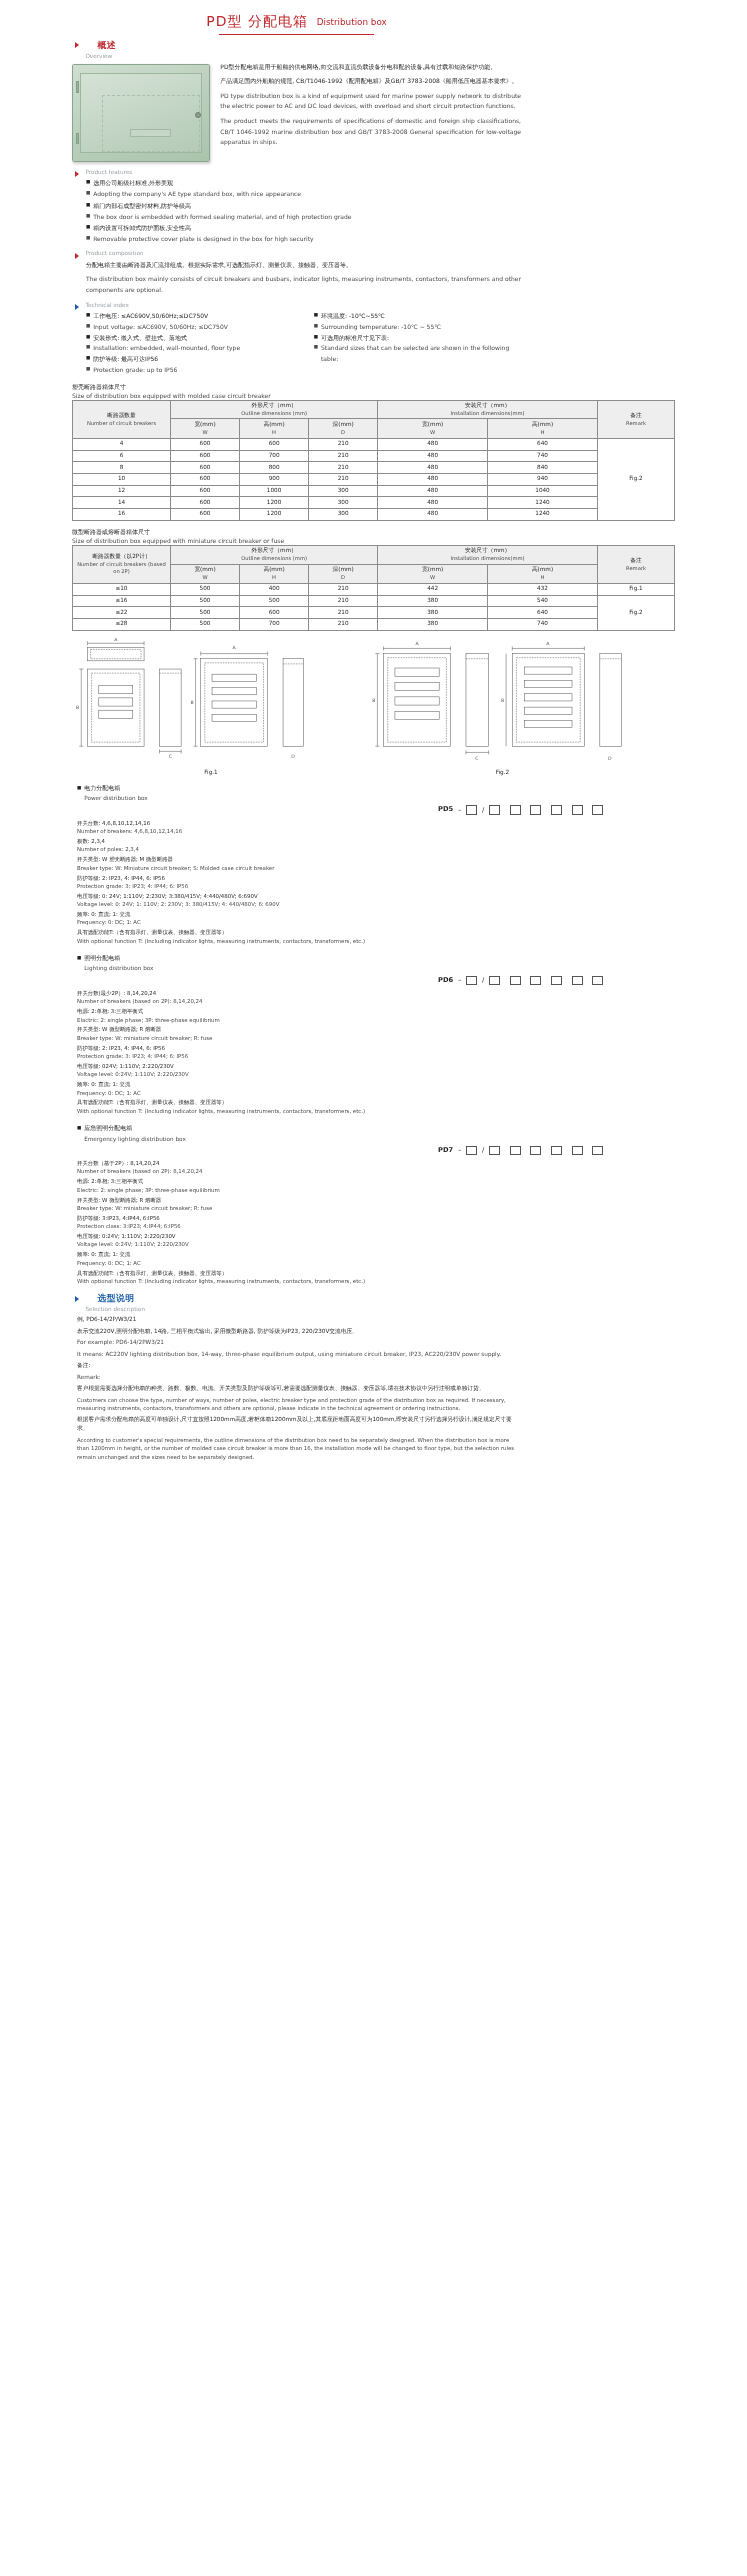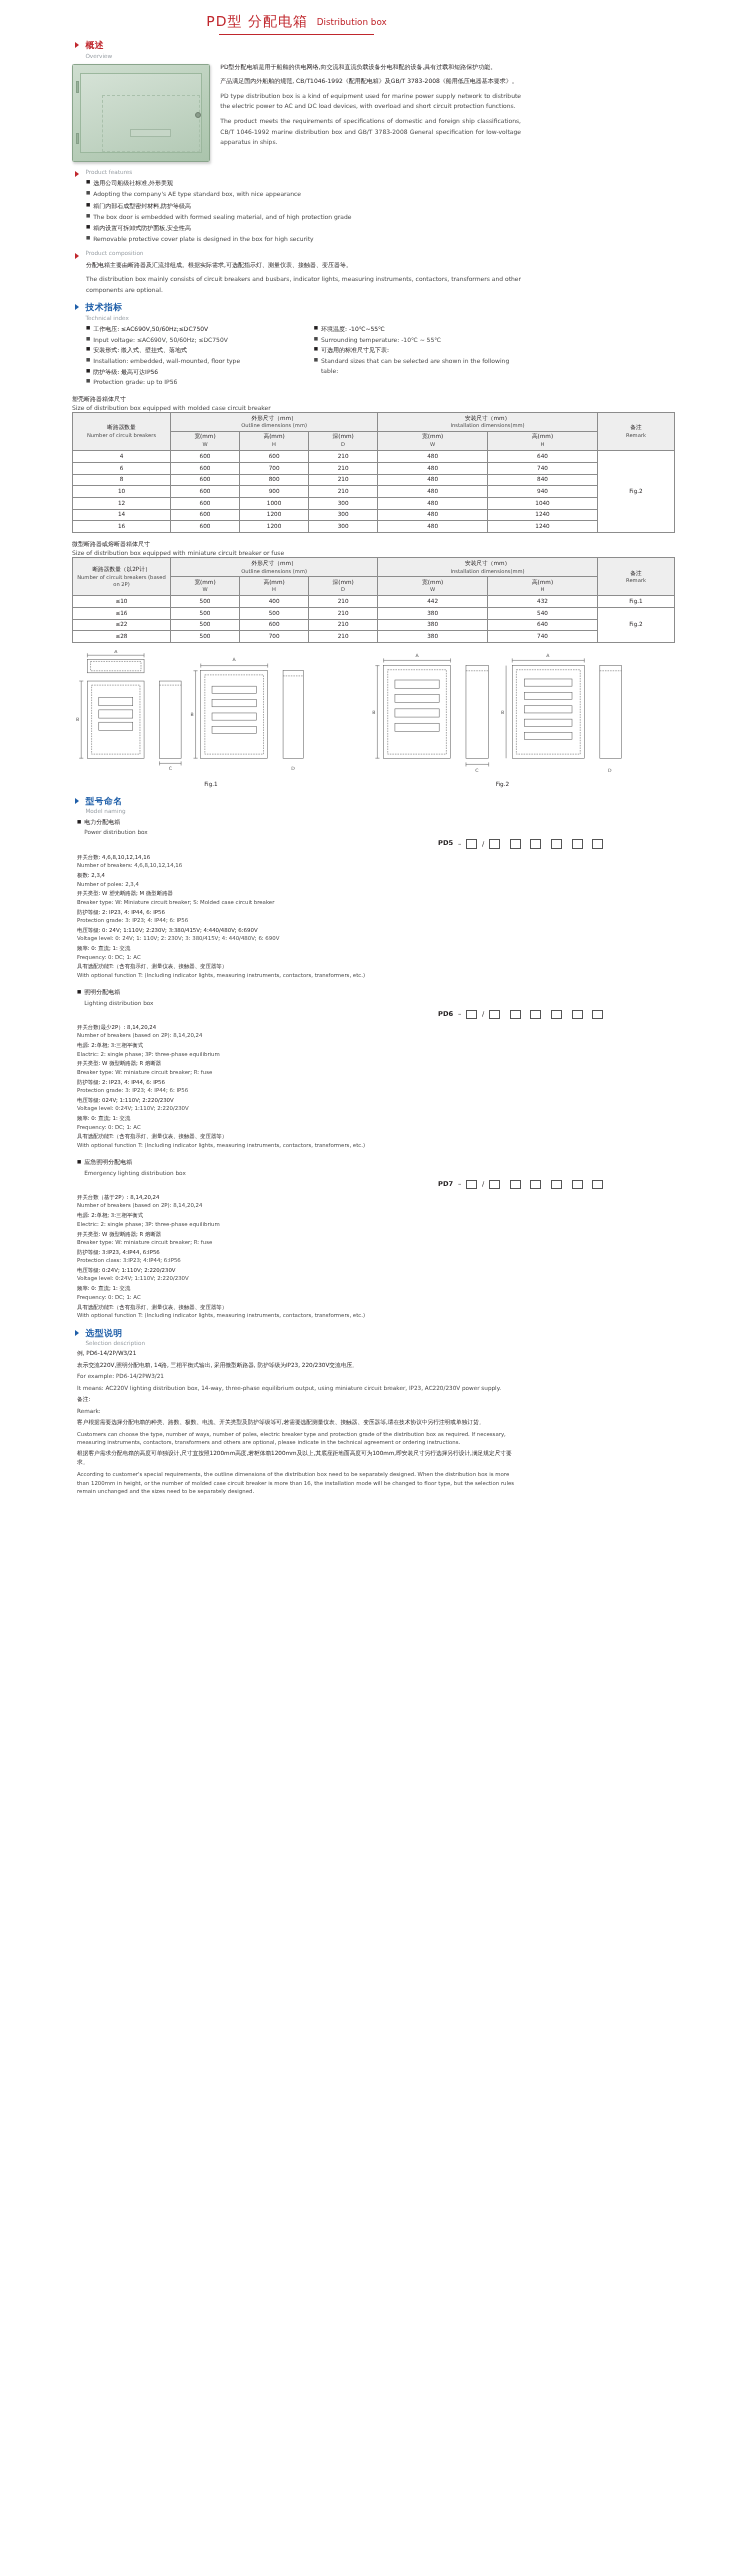--- a/index.html
+++ b/index.html
@@ -54,20 +54,21 @@
     width: 0; height: 0;
     border-left: 4.6px solid #c0272d;
     border-top: 3.1px solid transparent;
     border-bottom: 3.1px solid transparent;
   }
   .sec-cn {
     color: #c0272d;
     font-size: 8.8px;
     font-weight: bold;
     letter-spacing: 0.5px;
+    margin-left: 12px;
   }
   .sec-en {
     color: #9aa0a6;
     font-size: 5.7px;
     margin-top: 0.5px;
   }
   .sec-blue .sec-cn { color: #1f5fa9; }
   .sec-blue .sec-arrow { border-left-color: #1f5fa9; }
   .sec-blue .sec-en { color: #9aa0a6; }
 
@@ -295,21 +296,20 @@
     </div>
   </div>
   <div style="margin:0 72px 7.2px 86px;">
     <p class="para">分配电箱主要由断路器及汇流排组成。根据实际需求,可选配指示灯、测量仪表、接触器、变压器等。</p>
     <p class="para en">The  distribution  box  mainly  consists  of  circuit  breakers  and  busbars,  indicator  lights, measuring instruments, contactors, transformers and other components are optional.</p>
   </div>
 
   <div class="sec sec-blue">
     <div class="sec-head">
       <span class="sec-arrow"></span>
-      <div class="sec-cn">技术指标</div>
       <div class="sec-en">Technical index</div>
     </div>
   </div>
   <div class="tech">
     <div>
       <div class="bul">工作电压: ≤AC690V,50/60Hz;≤DC750V</div>
       <div class="bul en">Input voltage: ≤AC690V, 50/60Hz; ≤DC750V</div>
       <div class="bul">安装形式: 嵌入式、壁挂式、落地式</div>
       <div class="bul en">Installation: embedded, wall-mounted, floor type</div>
       <div class="bul">防护等级: 最高可达IP56</div>
@@ -584,27 +584,20 @@
           <text x="218" y="236">C</text>
           <text x="356" y="14">A</text>
           <text x="268" y="124">B</text>
           <text x="476" y="236">D</text>
         </g>
       </svg>
       <div class="cap">Fig.2</div>
     </div>
   </div>
 
-  <div class="sec sec-blue">
-    <div class="sec-head">
-      <span class="sec-arrow"></span>
-      <div class="sec-cn">型号命名</div>
-      <div class="sec-en">Model naming</div>
-    </div>
-  </div>
 
   <div class="name-block">
     <div class="name-sub">
       <span class="bul" style="padding-left:7.2px;">电力分配电箱</span>
     </div>
     <div class="name-sub" style="padding-left:7.2px;">
       <span class="en">Power distribution box</span>
     </div>
     <div class="code-row">
       <span class="code-main">PD5</span>

